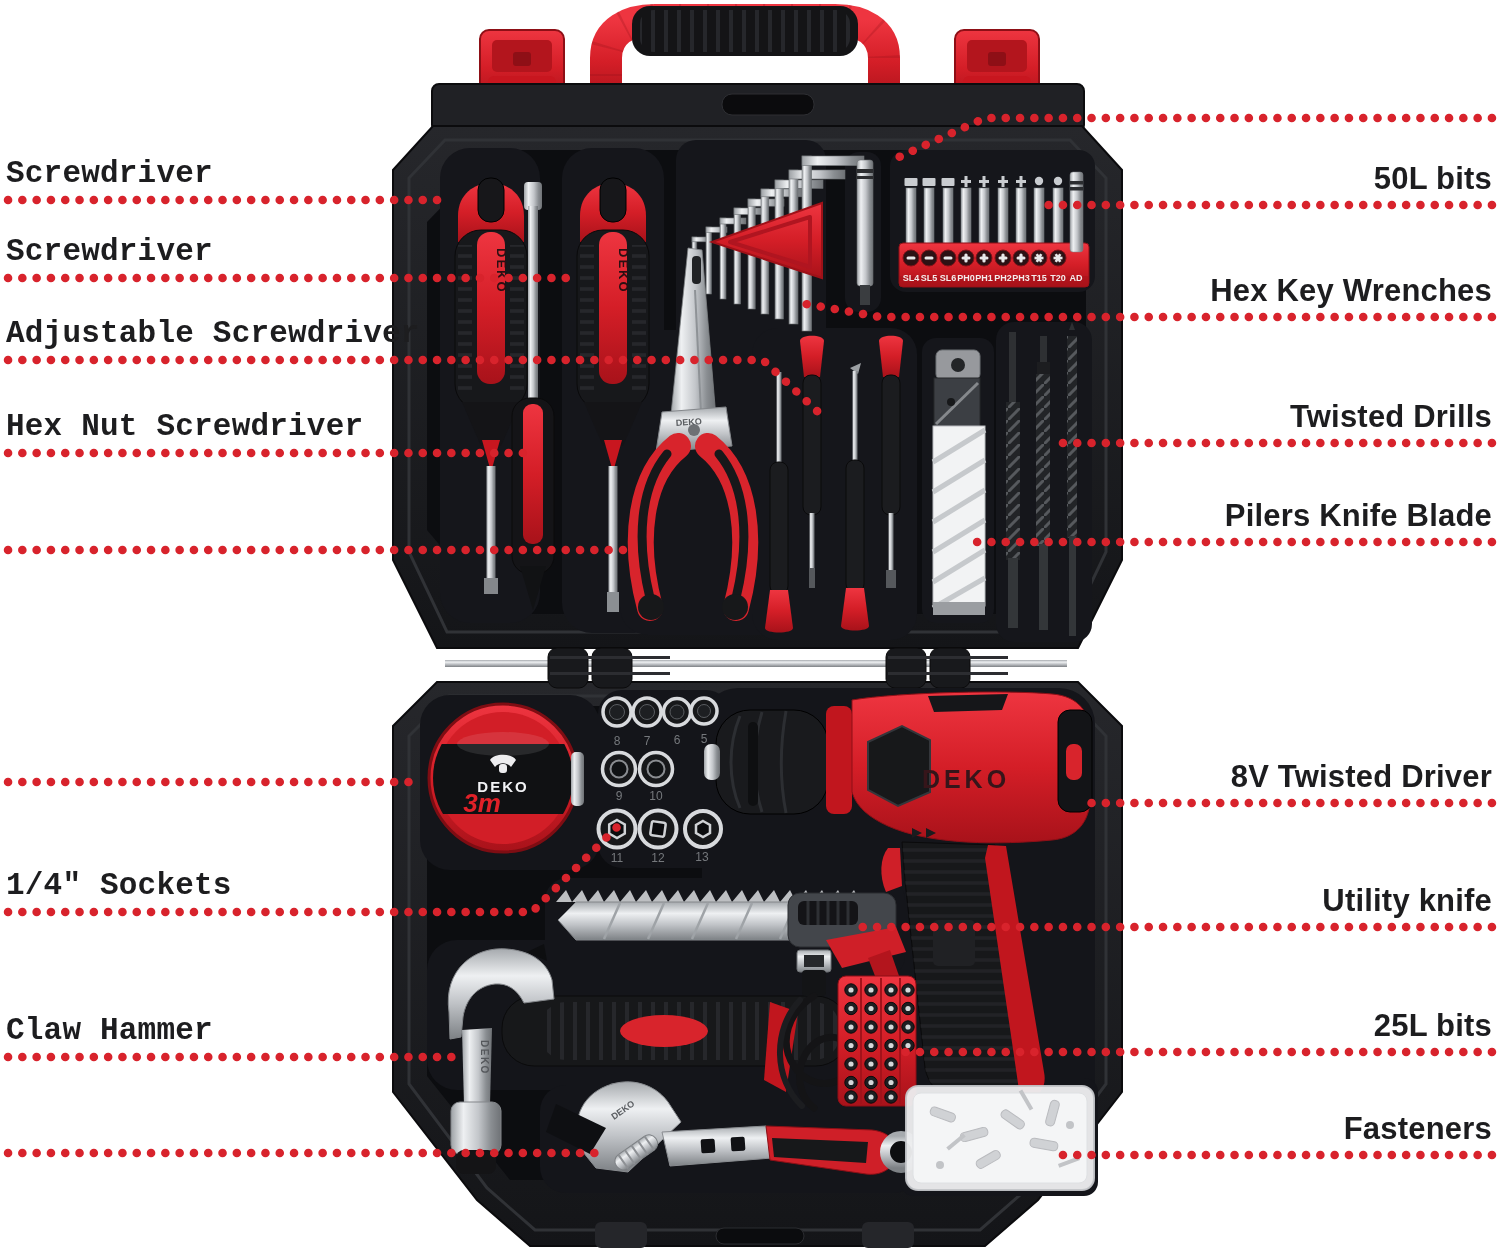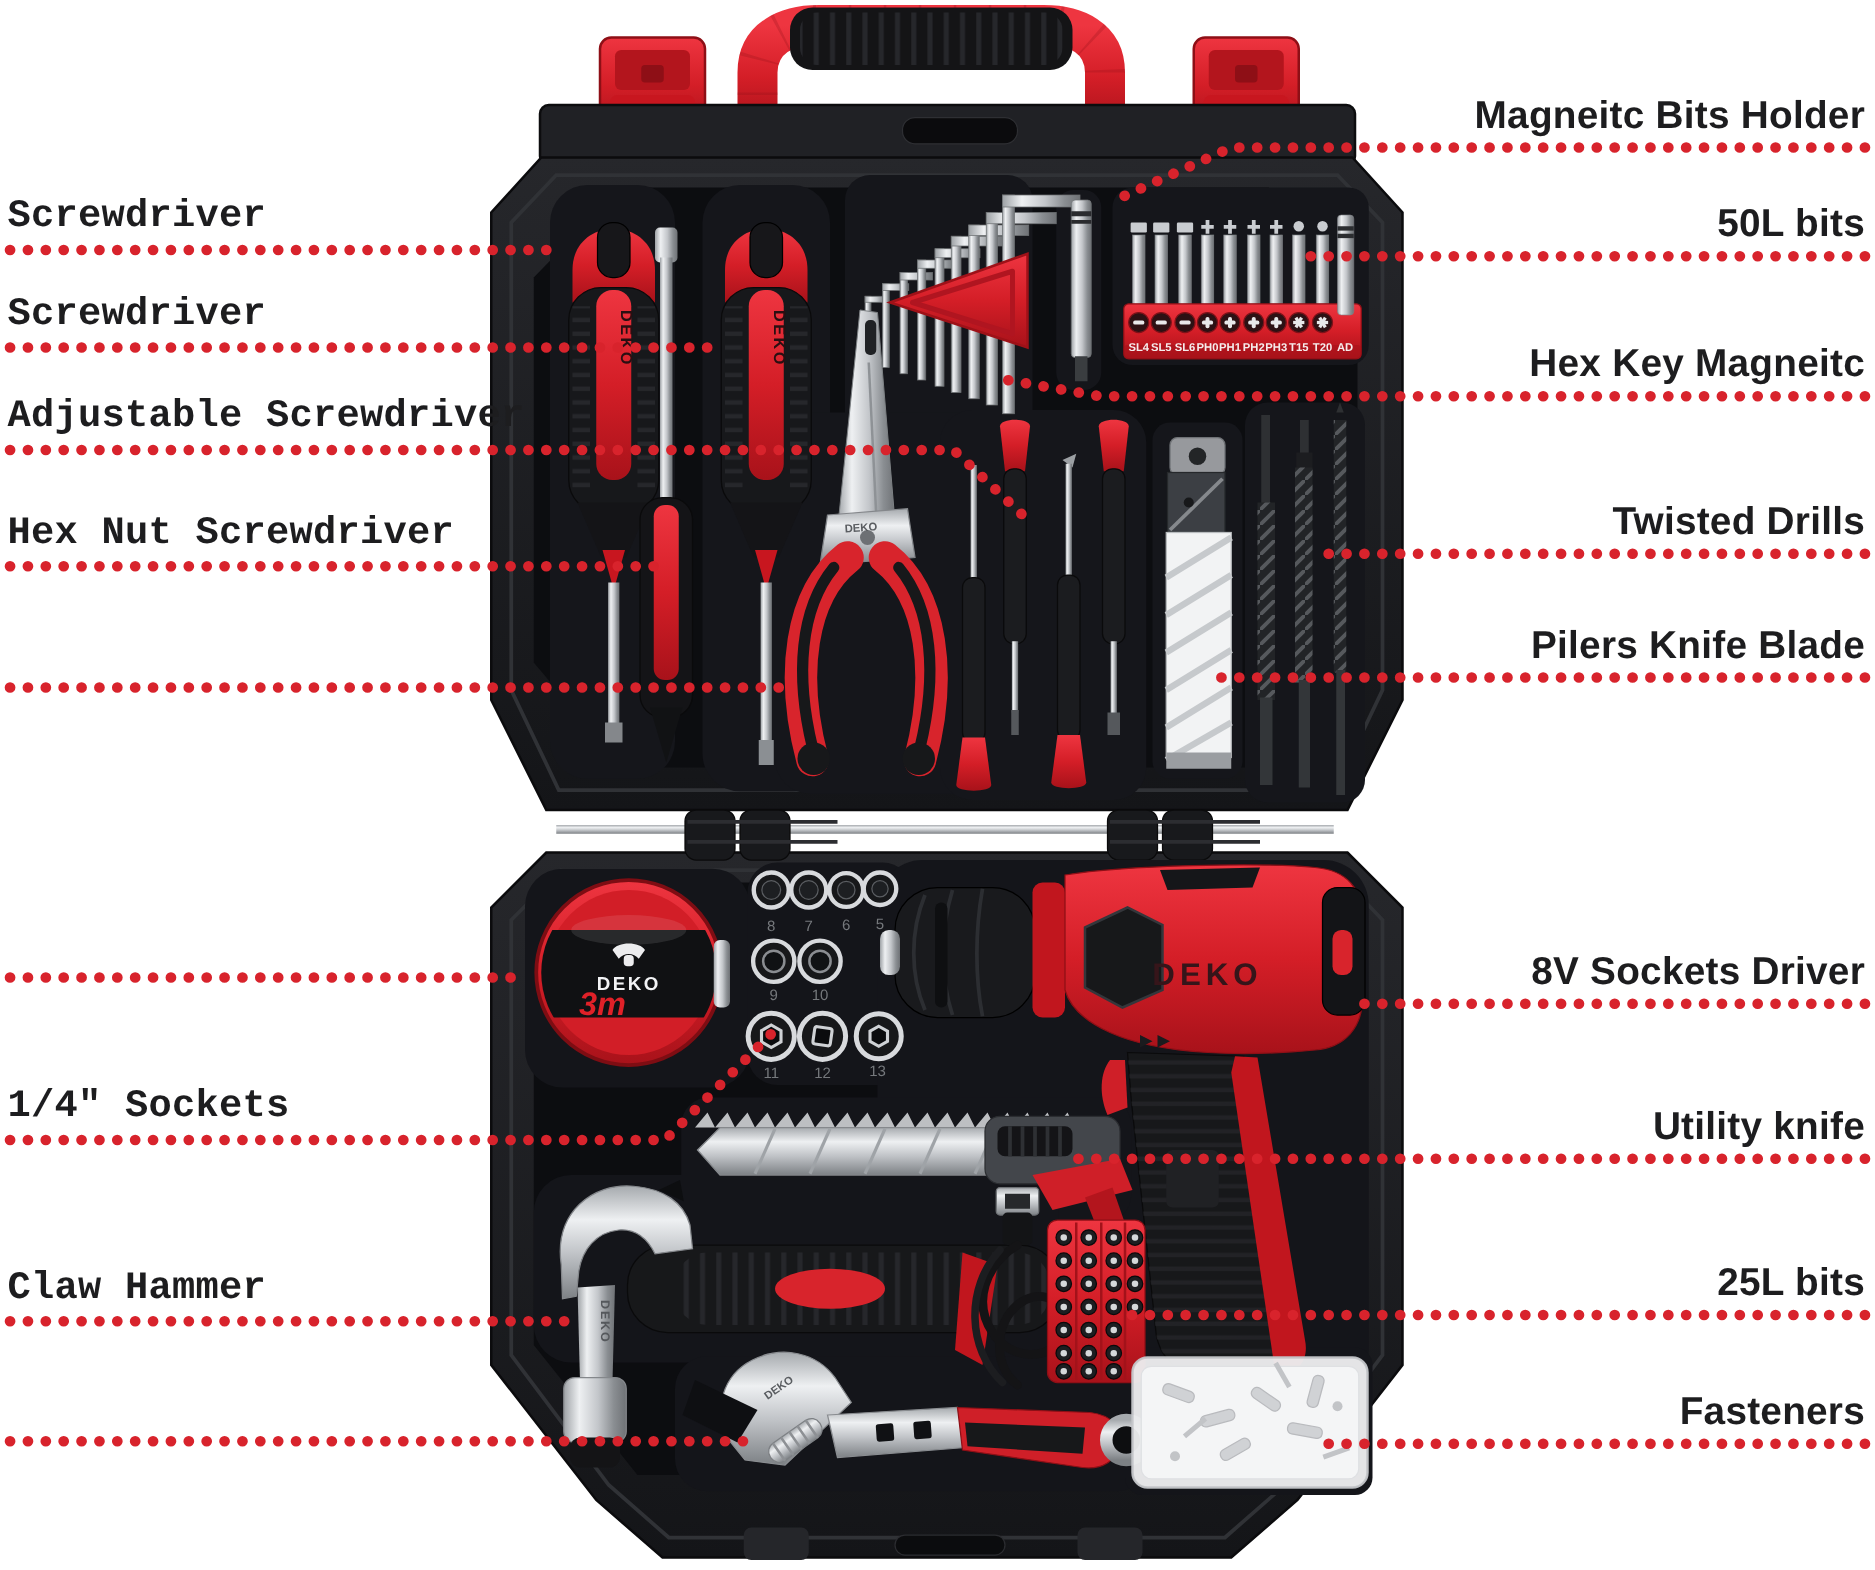--- a/index.html
+++ b/index.html
@@ -585,23 +585,22 @@
     <polyline points="1492,1155 1056,1155"></polyline>
   </g>
 </svg>
 
 <div class="lbl left" style="top:156px">Screwdriver</div>
 <div class="lbl left" style="top:234px">Screwdriver</div>
 <div class="lbl left" style="top:316px">Adjustable Screwdriver</div>
 <div class="lbl left" style="top:409px">Hex Nut Screwdriver</div>
 <div class="lbl left" style="top:868px">1/4" Sockets</div>
 <div class="lbl left" style="top:1013px">Claw Hammer</div>
-<div class="lbl right" style="top:74px">Magneitc Bits Holder</div>
 <div class="lbl right" style="top:161px">50L bits</div>
-<div class="lbl right" style="top:273px">Hex Key Magneitc</div>
+<div class="lbl right" style="top:273px">Hex Key Wrenches</div>
 <div class="lbl right" style="top:399px">Twisted Drills</div>
 <div class="lbl right" style="top:498px">Pilers Knife Blade</div>
-<div class="lbl right" style="top:759px">8V Sockets Driver</div>
+<div class="lbl right" style="top:759px">8V Twisted Driver</div>
 <div class="lbl right" style="top:883px">Utility knife</div>
 <div class="lbl right" style="top:1008px">25L bits</div>
 <div class="lbl right" style="top:1111px">Fasteners</div>
 
 </div>
 
 </body></html>

